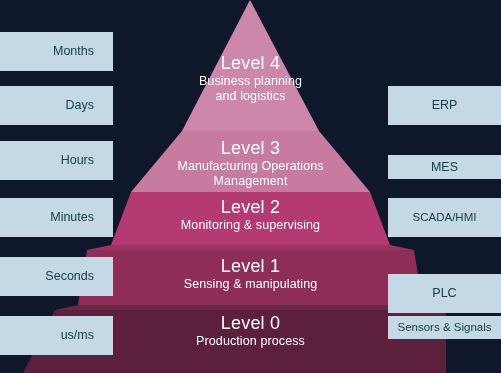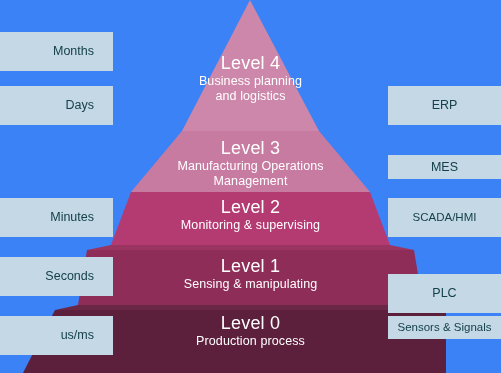--- a/index.html
+++ b/index.html
@@ -7,21 +7,21 @@
     padding: 0;
     background: #ffffff;
   }
   body {
     font-family: "Liberation Sans", sans-serif;
   }
   #stage {
     position: relative;
     width: 501px;
     height: 373px;
-    background: #3b82f6;
+    background: #0f172a;
     overflow: hidden;
   }
 
   
   #pyramid {
     position: absolute;
     left: 0;
     top: 0;
     width: 501px;
     height: 373px;
@@ -152,20 +152,23 @@
     <div class="lvl-title">Level 0</div>
     <div class="lvl-sub">Production process</div>
   </div>
 
   <div class="tag tag-left" id="tag-months">
     <span>Months</span>
   </div>
   <div class="tag tag-left" id="tag-days">
     <span>Days</span>
   </div>
+  <div class="tag tag-left" id="tag-hours">
+    <span>Hours</span>
+  </div>
   <div class="tag tag-left" id="tag-minutes">
     <span>Minutes</span>
   </div>
   <div class="tag tag-left" id="tag-seconds">
     <span>Seconds</span>
   </div>
   <div class="tag tag-left" id="tag-usms">
     <span>us/ms</span>
   </div>
 

